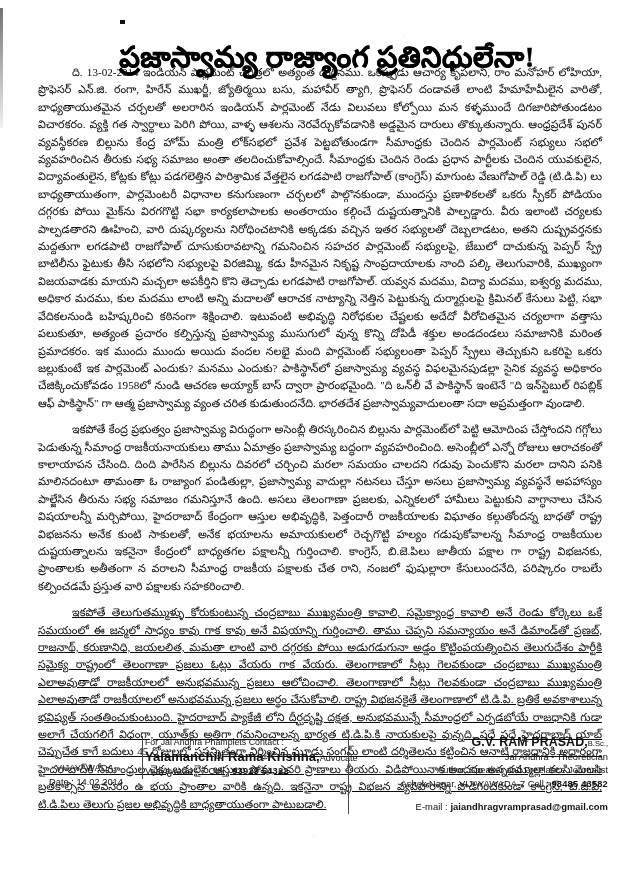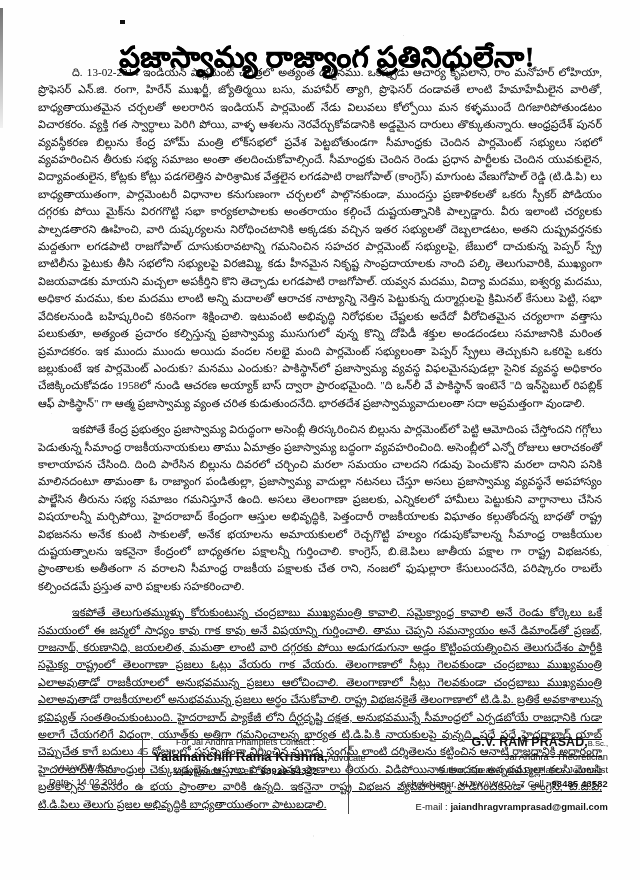--- a/index.html
+++ b/index.html
@@ -93,22 +93,21 @@
     box-sizing: border-box;
   }
   .fcol-left {
     width: 104px;
     padding-top: 26px;
     padding-right: 8px;
     text-align: center;
   }
   .fcol-mid {
     width: 206px;
-    padding: 0 10px;
-    text-align: center;
+    padding: 0 2px;
     border-left: 1px solid #4a4a4a;
   }
   .fcol-right {
     flex: 1;
     padding-left: 12px;
     text-align: right;
     border-left: 1px solid #4a4a4a;
   }
   .f-line {
     font-size: 9.3px;

